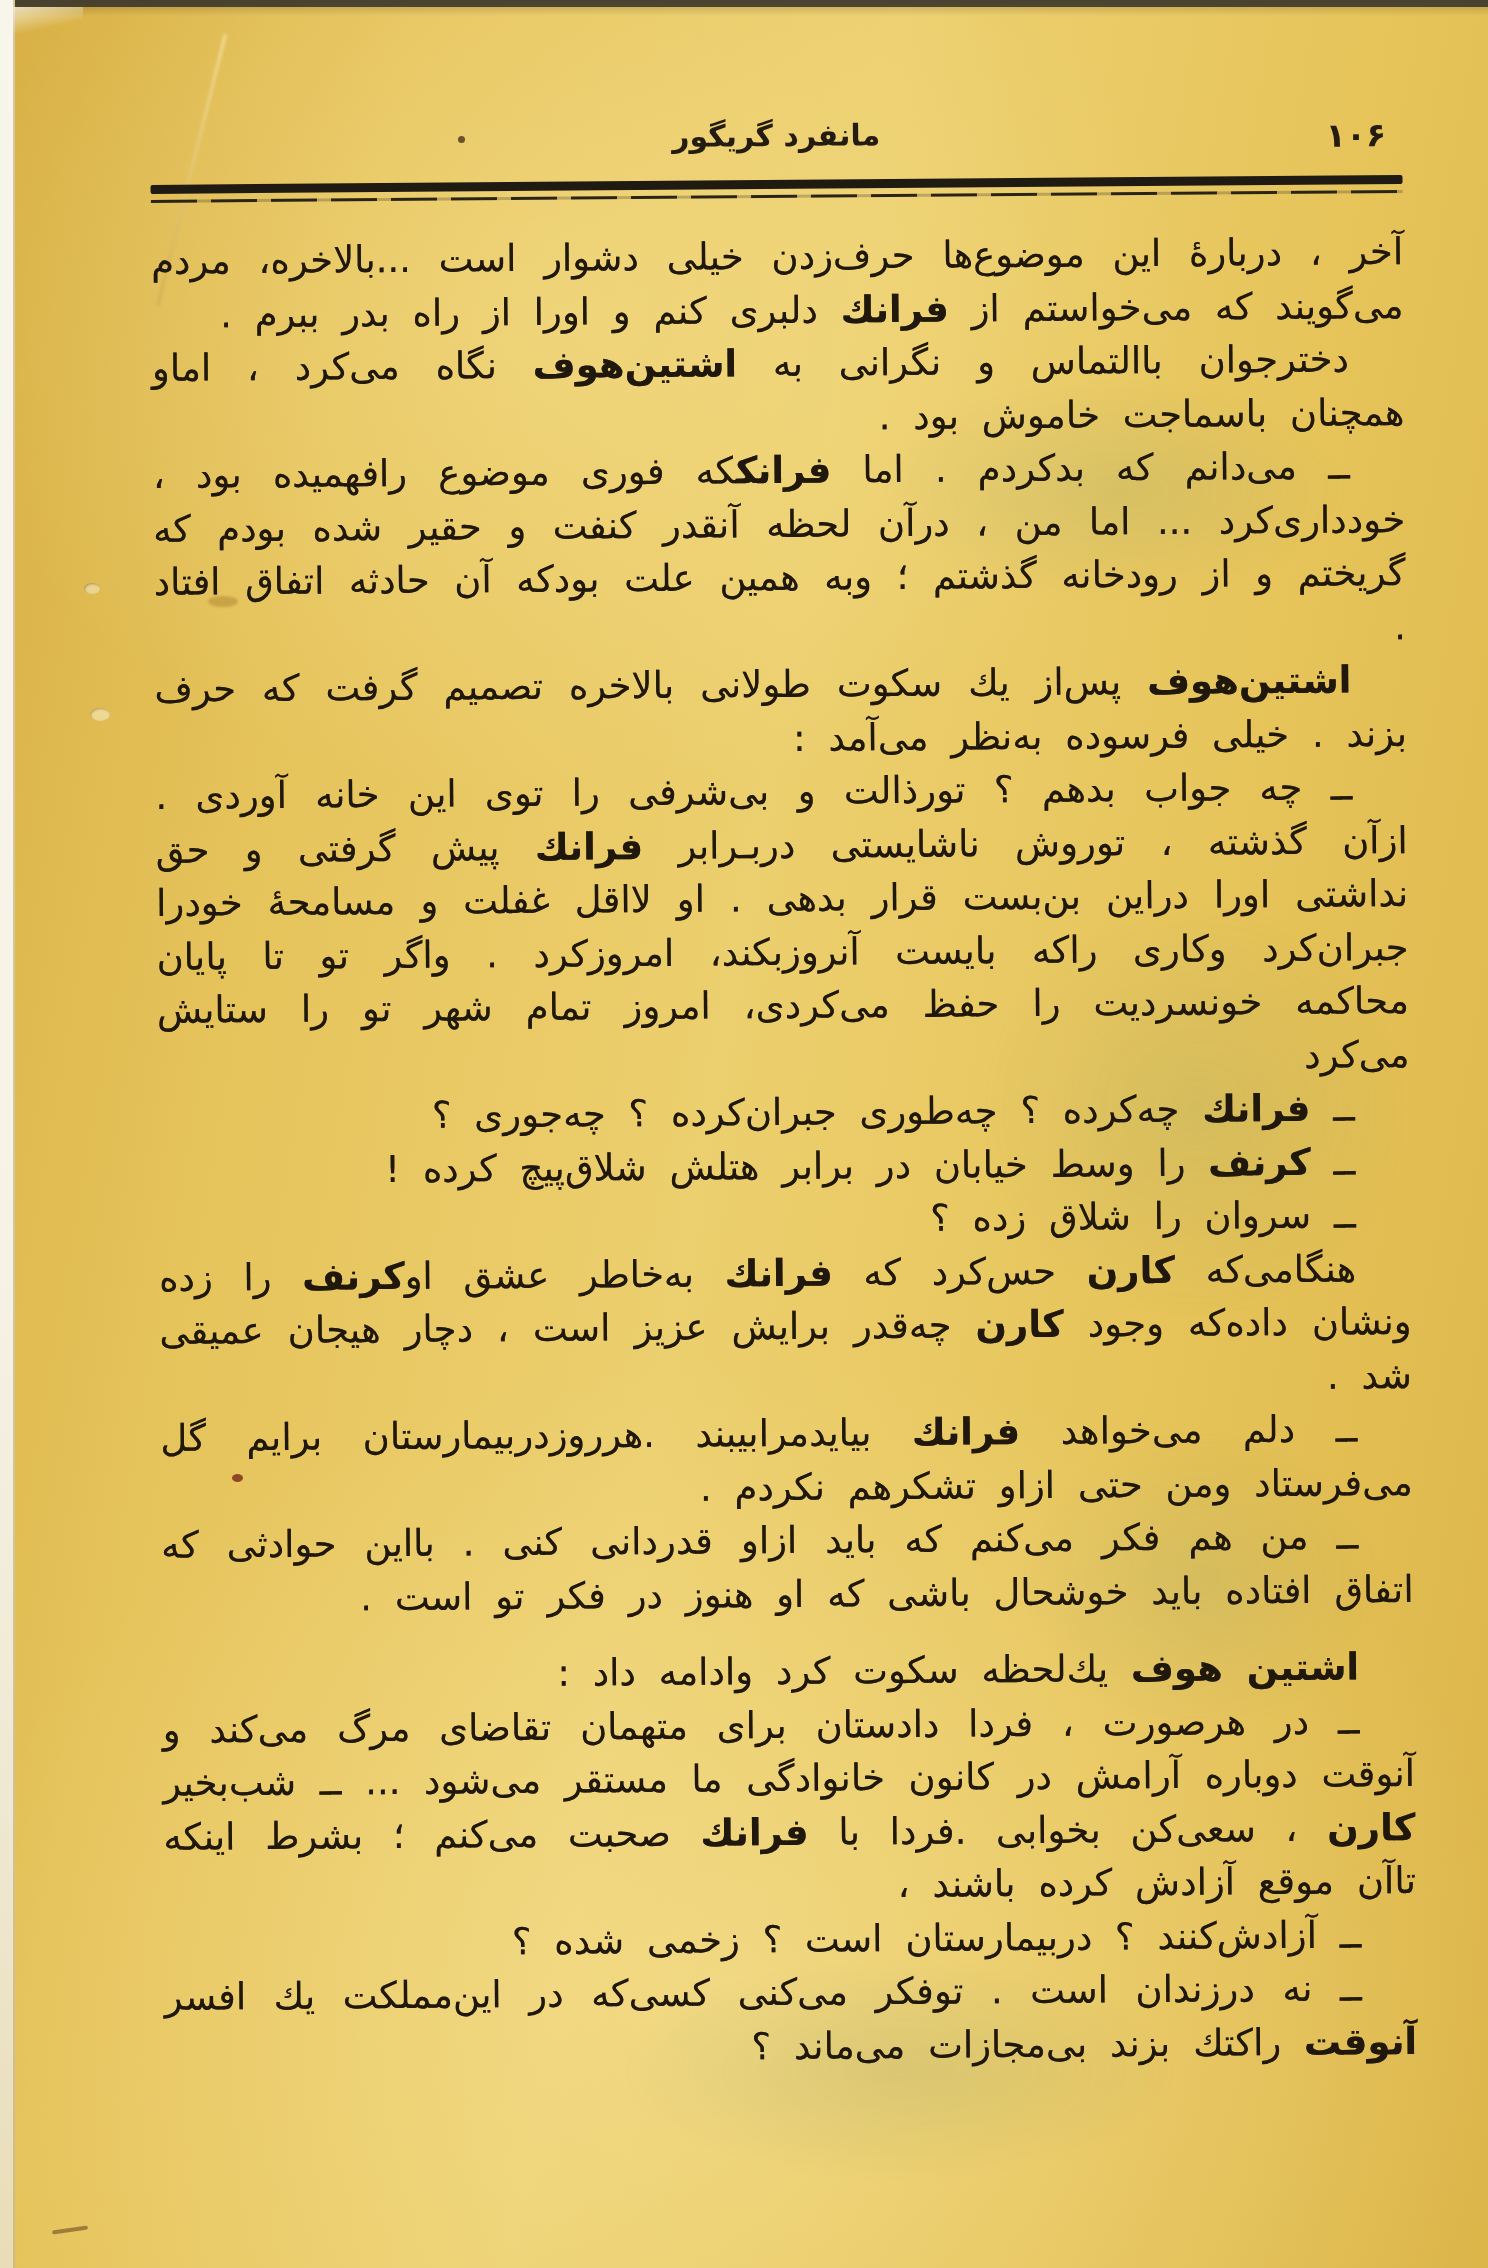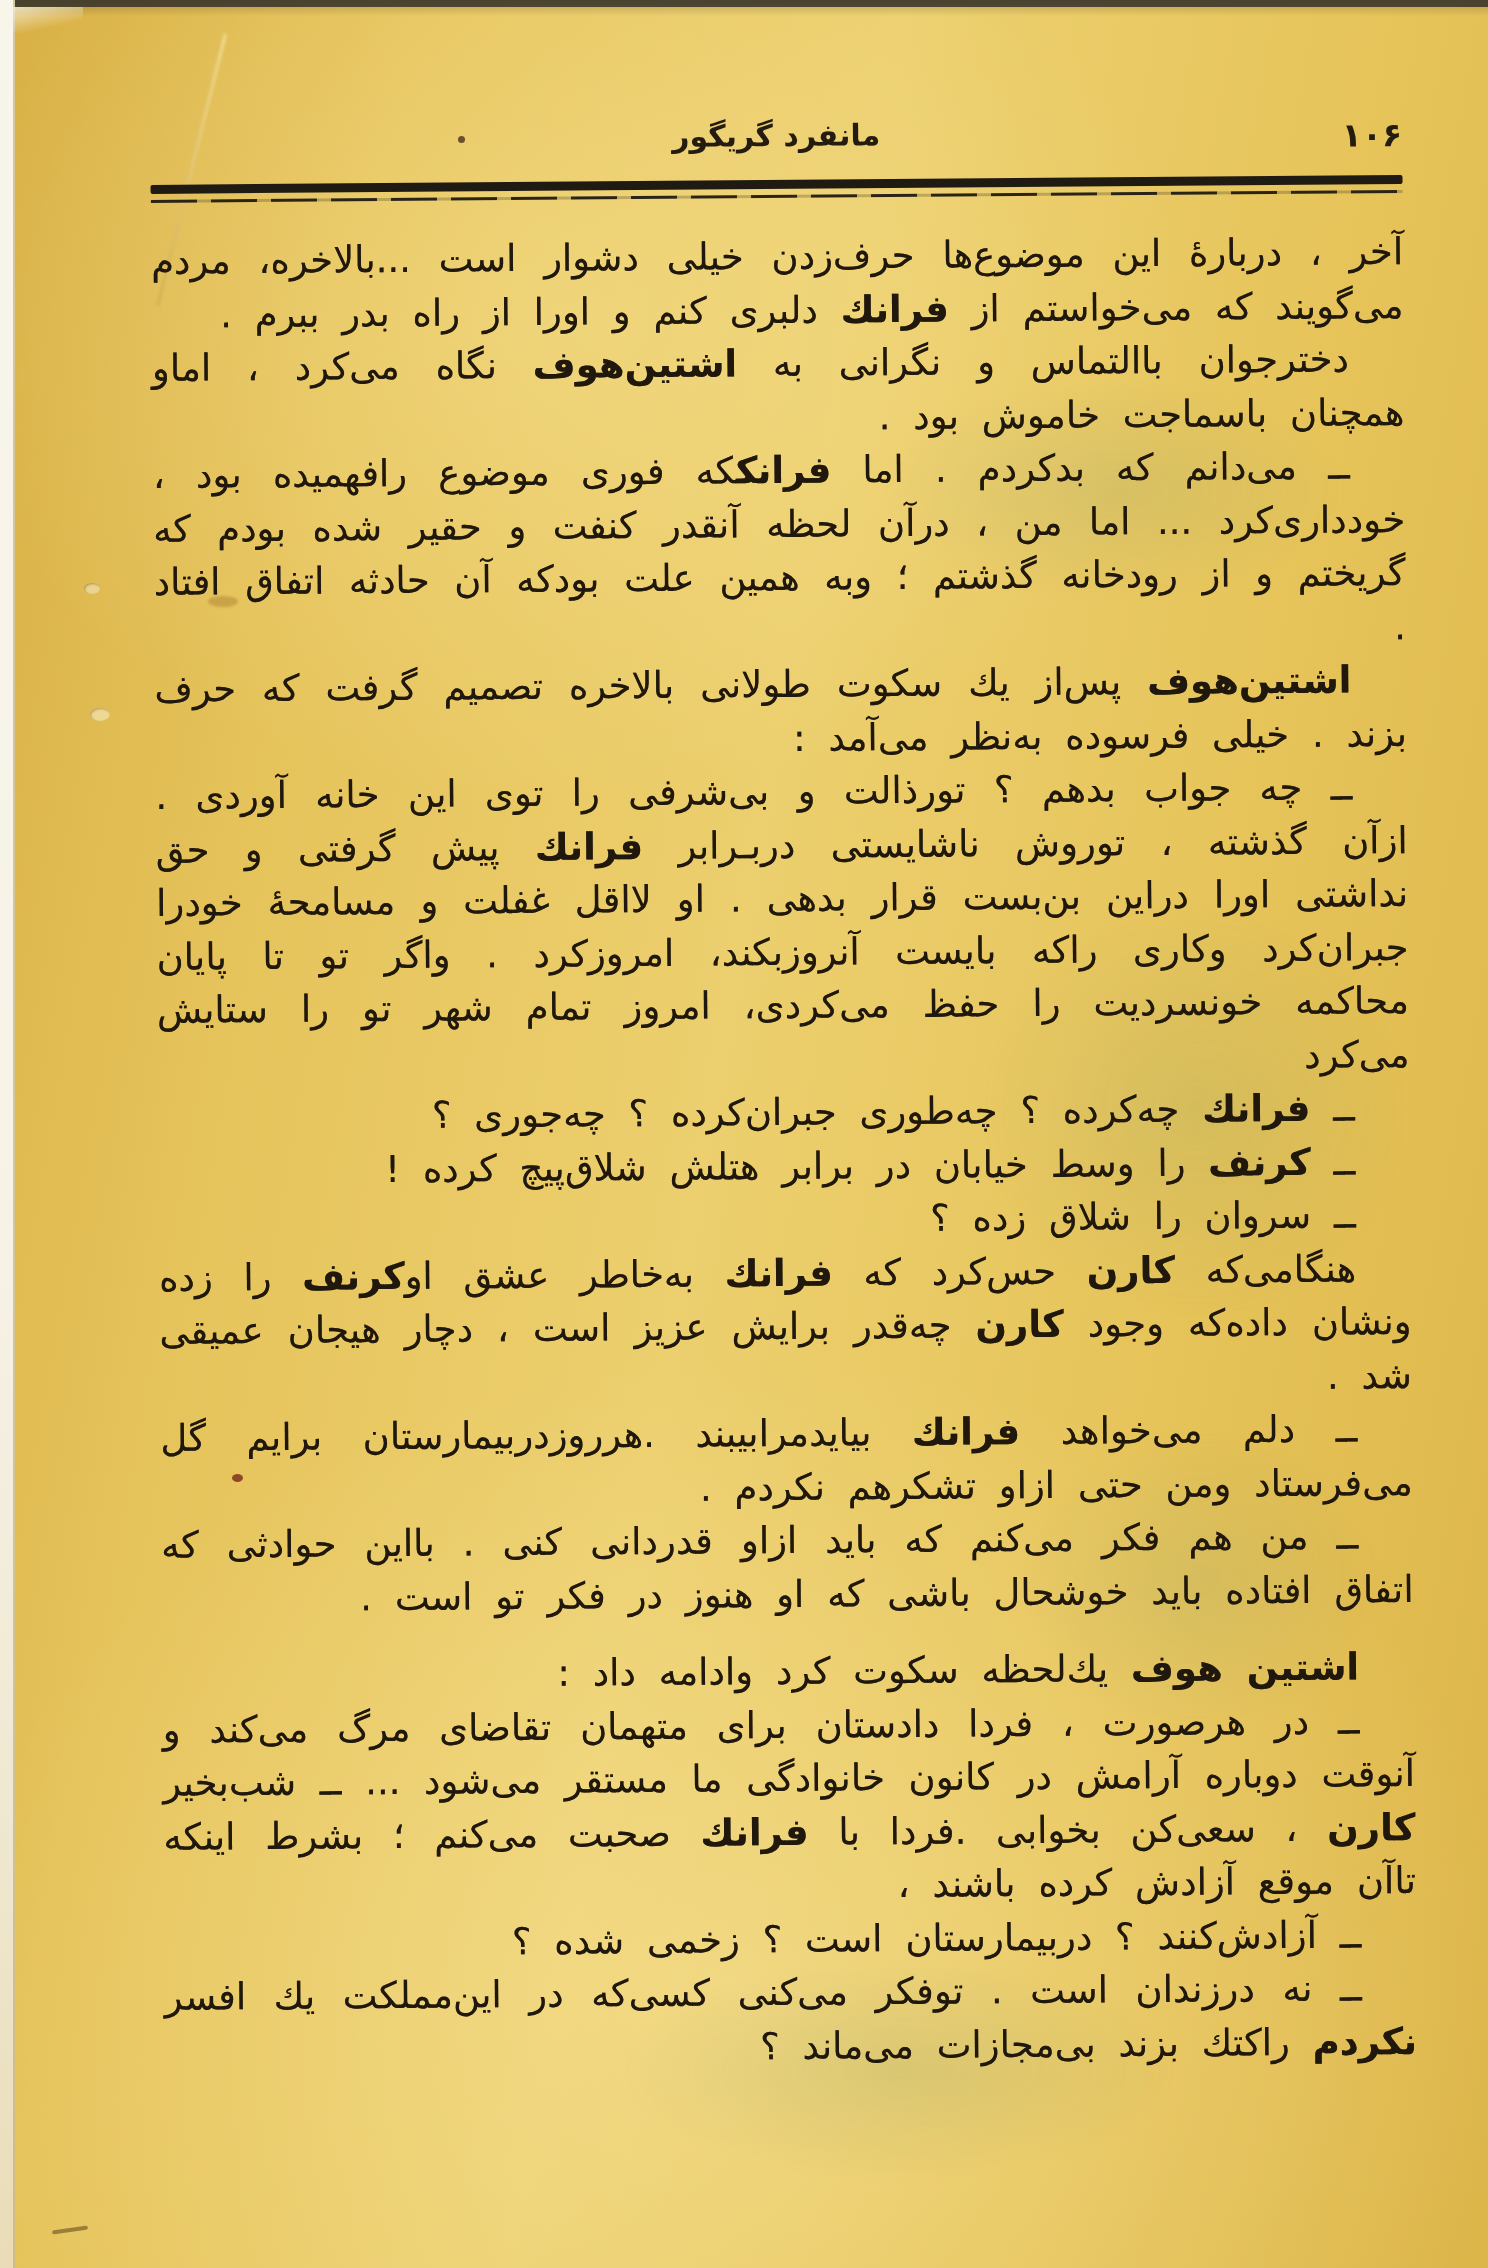--- a/index.html
+++ b/index.html
@@ -19,21 +19,21 @@
     border-right:2px solid rgba(185,160,95,.55);}
   .corner-cut{position:absolute;top:7px;left:13px;width:70px;height:26px;
     background:linear-gradient(168deg,#f4efdd 0%, rgba(244,239,221,0) 70%);opacity:.8;}
   .crease{position:absolute;top:30px;left:190px;width:3px;height:280px;
     background:linear-gradient(180deg,rgba(255,245,200,.55),rgba(160,130,60,.25));
     transform:rotate(14deg);filter:blur(1.5px);}
 
   .content{position:absolute;top:118px;left:150px;right:86px;transform:rotate(-0.45deg);transform-origin:50% 0;}
   header{position:relative;height:52px;}
   .running-title{display:block;text-align:center;font-weight:bold;font-size:30px;color:#241c10;letter-spacing:0;}
-  .page-number{position:absolute;left:auto;right:0;top:2px;font-weight:bold;font-size:33px;color:#241c10;}
+  .page-number{position:absolute;left:auto;right:16px;top:2px;font-weight:bold;font-size:33px;color:#241c10;}
   .rule{margin-top:10px;}
   .rule-thick{height:9px;background:#1f1a12;border-radius:2px;}
   .rule-thin{margin-top:6px;height:3px;
     background:repeating-linear-gradient(90deg,#2a2418 0 46px, rgba(42,36,24,.25) 46px 60px);}
 
   main{margin-top:32px;direction:rtl;}
   main p{
     margin:0;padding:0;
     font-size:37px;line-height:53.5px;color:#20180d;
     text-align:justify;text-align-last:right;
@@ -92,21 +92,21 @@
       <p><span>ــ چه جواب بدهم ؟ تورذالت و بی‌شرفی را توی این خانه آوردی . ازآن گذشته ، توروش ناشایستی دربـرابر </span><b>فرانك</b><span> پیش گرفتی و حق نداشتی اورا دراین بن‌بست قرار بدهی . او لااقل غفلت و مسامحهٔ خودرا جبران‌کرد وکاری راکه بایست آنروزبکند، امروزکرد . واگر تو تا پایان محاکمه خونسردیت را حفظ می‌کردی، امروز تمام شهر تو را ستایش می‌کرد</span></p>
       <p><span>ــ </span><b>فرانك</b><span> چه‌کرده ؟ چه‌طوری جبران‌کرده ؟ چه‌جوری ؟</span></p>
       <p><span>ــ </span><b>کرنف</b><span> را وسط خیابان در برابر هتلش شلاق‌پیچ کرده !</span></p>
       <p><span>ــ سروان را شلاق زده ؟</span></p>
       <p><span>هنگامی‌که </span><b>کارن</b><span> حس‌کرد که </span><b>فرانك</b><span> به‌خاطر عشق او</span><b>کرنف</b><span> را زده ونشان داده‌که وجود </span><b>کارن</b><span> چه‌قدر برایش عزیز است ، دچار هیجان عمیقی شد .</span></p>
       <p><span>ــ دلم می‌خواهد </span><b>فرانك</b><span> بیایدمرابیبند .هرروزدربیمارستان برایم گل می‌فرستاد ومن حتی ازاو تشکرهم نکردم .</span></p>
       <p><span>ــ من هم فکر می‌کنم که باید ازاو قدردانی کنی . بااین حوادثی که اتفاق افتاده باید خوشحال باشی که او هنوز در فکر تو است .</span></p>
       <p class="gap-before"><b>اشتین هوف</b><span> یك‌لحظه سکوت کرد وادامه داد :</span></p>
       <p><span>ــ در هرصورت ، فردا دادستان برای متهمان تقاضای مرگ می‌کند و آنوقت دوباره آرامش در کانون خانوادگی ما مستقر می‌شود ... ــ شب‌بخیر </span><b>کارن</b><span> ، سعی‌کن بخوابی .فردا با </span><b>فرانك</b><span> صحبت می‌کنم ؛ بشرط اینکه تاآن موقع آزادش کرده باشند ،</span></p>
       <p><span>ــ آزادش‌کنند ؟ دربیمارستان است ؟ زخمی شده ؟</span></p>
-      <p><span>ــ نه درزندان است . توفکر می‌کنی کسی‌که در این‌مملکت یك افسر </span><b>نکردم</b><span> راکتك بزند بی‌مجازات می‌ماند ؟</span></p>
+      <p><span>ــ نه درزندان است . توفکر می‌کنی کسی‌که در این‌مملکت یك افسر </span><b>آنوقت</b><span> راکتك بزند بی‌مجازات می‌ماند ؟</span></p>
     </main>
 </div>
 
 <div class="stain blemish1"></div>
 <div class="stain blemish2"></div>
 <div class="stain blemish3"></div>
 <div class="stain speck1"></div>
 <div class="stain speck2"></div>
 <div class="stain fiber"></div>
 

